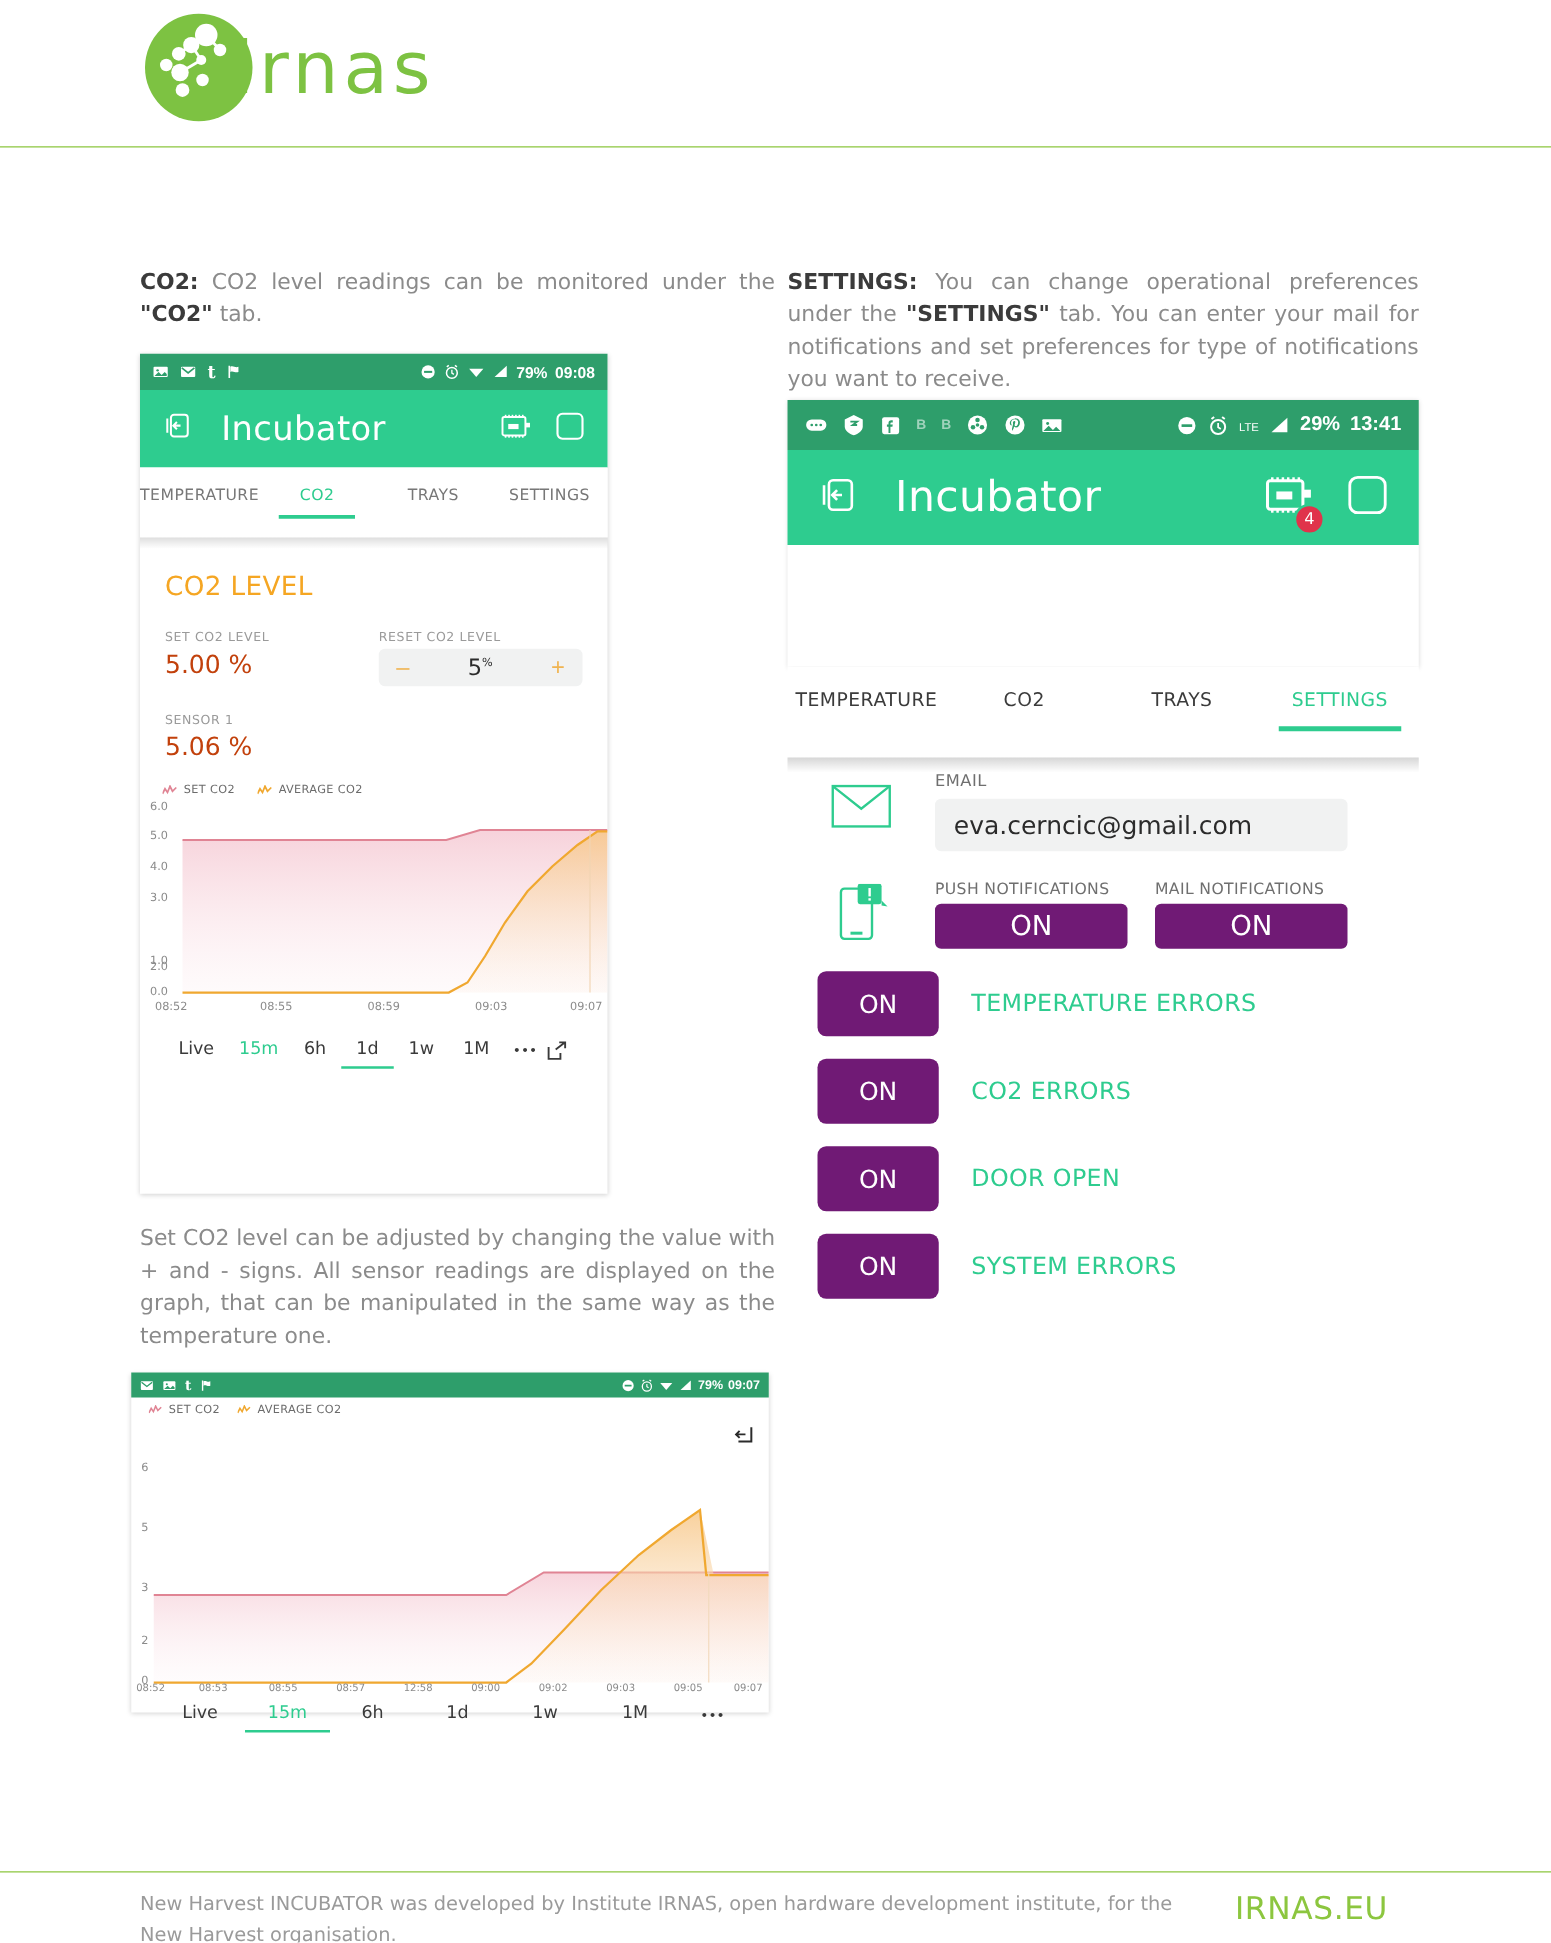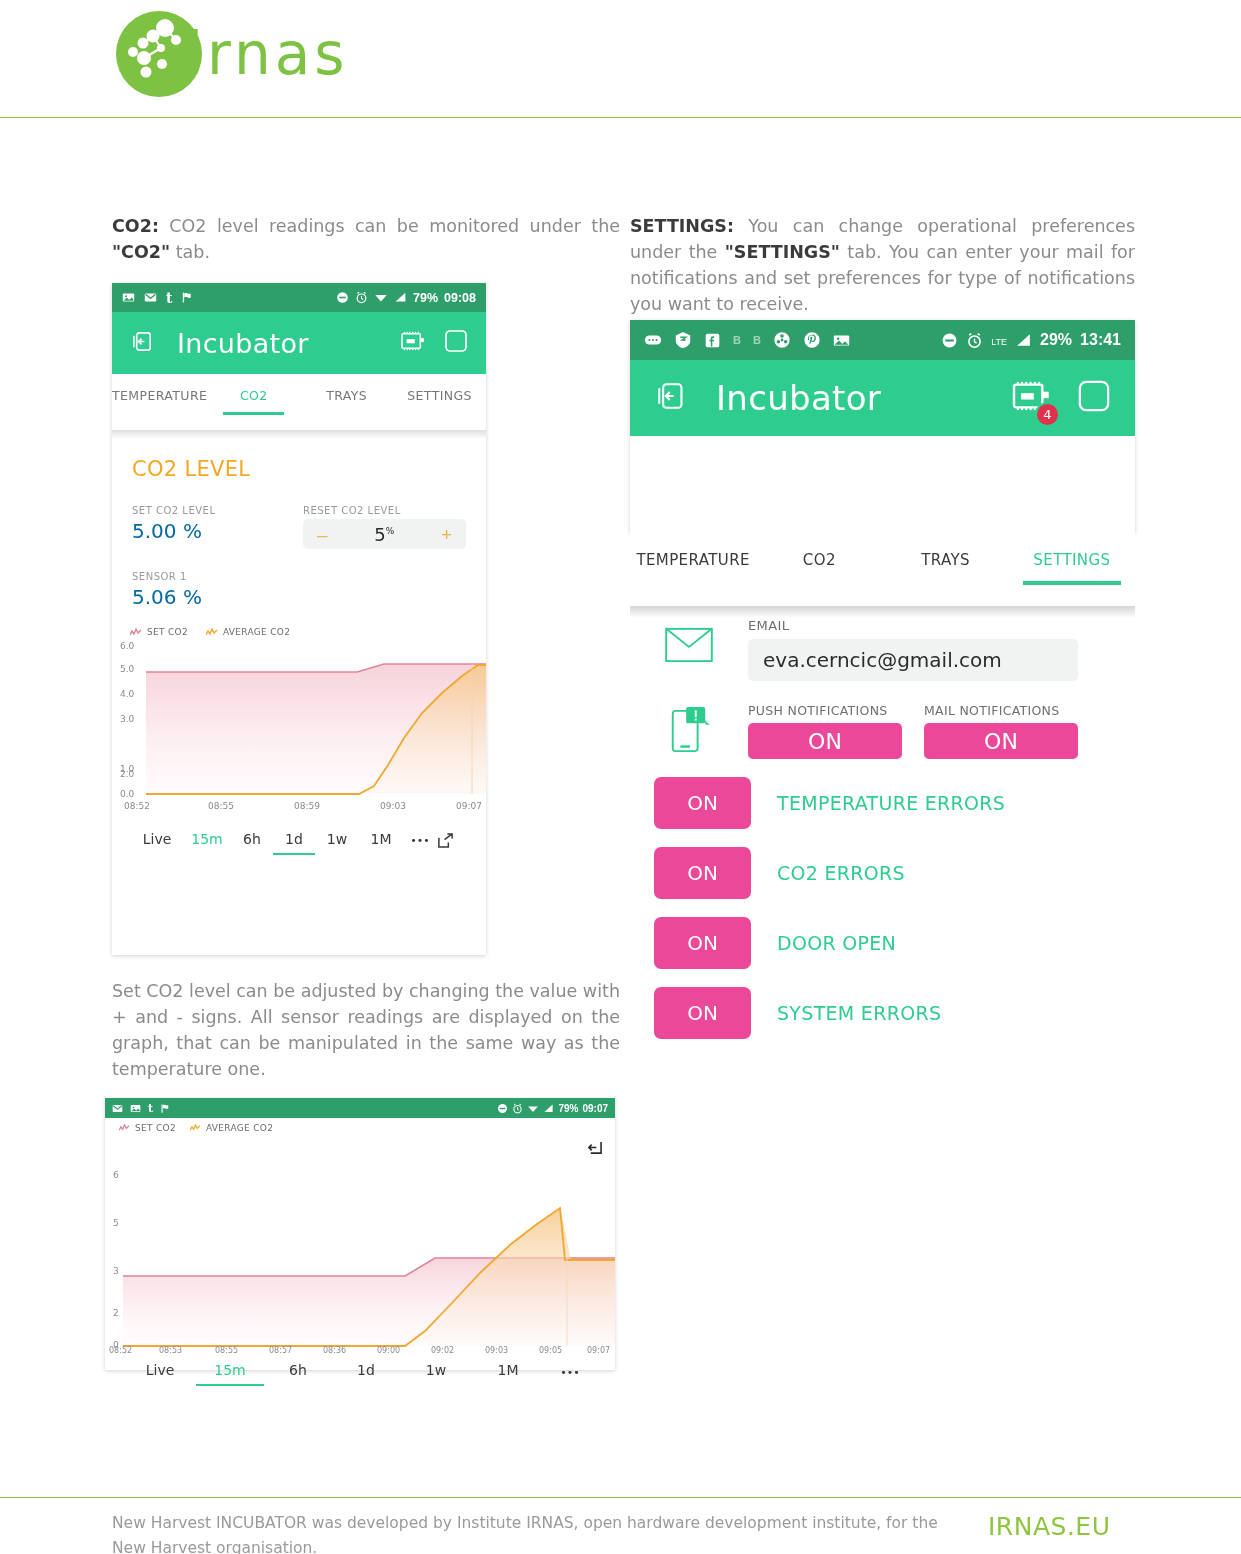--- a/index.html
+++ b/index.html
@@ -74,21 +74,21 @@
   #shot-co2 .appbar { height: 62px; }
   #shot-co2 .tabbar { height: 56px; }
   .co2-body { padding: 18px 20px 0; }
   .co2-title {
     font-size: 21px; color: #f5a623; letter-spacing: .3px; margin-bottom: 24px;
     font-family: "DejaVu Sans", sans-serif;
   }
   .field-label { font-size: 10px; color: #9a9a9a; letter-spacing: .5px; margin-bottom: 3px;
     font-family: "DejaVu Sans", sans-serif; }
   .field-val-orange { font-size: 21px; color: #f5a623; font-family: "DejaVu Sans", sans-serif; }
-  .field-val-dark { font-size: 20px; color: #0369a1; font-family: "DejaVu Sans", sans-serif; }
+  .field-val-dark { font-size: 20px; color: #c2410c; font-family: "DejaVu Sans", sans-serif; }
   .row2 { display: flex; margin-top: 22px; }
   .row2 .left { width: 175px; }
   .stepper {
     background: #f1f2f2; border-radius: 5px; height: 30px; width: 163px;
     display: flex; align-items: center; justify-content: space-between; padding: 0 14px;
   }
   .step-btn { color: #f0b451; font-size: 19px; line-height: 1; }
   .step-val { font-size: 18px; color: #2b2b2b; font-family: "DejaVu Sans", sans-serif; }
   .step-val sup { font-size: 9px; }
 
@@ -135,21 +135,21 @@
   .email-input {
     margin-top: 6px; background: #f1f2f2; border-radius: 5px; height: 42px; width: 330px;
     display: flex; align-items: center; padding-left: 15px;
     font-size: 20px; color: #2b2b2b; font-family: "DejaVu Sans", sans-serif;
   }
   .notif-labels { display: flex; gap: 22px; margin-top: 4px; }
   .notif-col { width: 154px; }
   .notif-lbl { font-size: 12.5px; color: #6f6f6f; letter-spacing: .3px;
     font-family: "DejaVu Sans", sans-serif; }
   .onbtn {
-    background: #ec4899; border-radius: 5px; color: #fff; display: flex;
+    background: #701a75; border-radius: 5px; color: #fff; display: flex;
     align-items: center; justify-content: center; font-family: "DejaVu Sans", sans-serif;
   }
   .onbtn.wide { width: 154px; height: 36px; font-size: 22px; margin-top: 5px; }
   .toggle-row { display: flex; align-items: center; margin-top: 18px; }
   .toggle-btn { width: 97px; height: 52px; font-size: 20px; border-radius: 7px; }
   .toggle-label { margin-left: 26px; font-size: 19px; color: #2ecc8f; letter-spacing: .3px;
     font-family: "DejaVu Sans", sans-serif; }
 
   
   #shot-chart { left: 105px; top: 1098px; width: 510px; height: 272px; }
@@ -697,21 +697,21 @@
       <polyline points="18,228 300,228 320,213 346,186 376,154 406,126 432,106 455,90 466,142" fill="none" stroke="#f0a830" stroke-width="0"></polyline>
       <polyline points="18,228 300,228 320,213 346,186 376,154 406,126 432,106 455,90 460,142 510,142" fill="none" stroke="#f0a830" stroke-width="1.8"></polyline>
       <line x1="462" y1="140" x2="462" y2="228" stroke="#f2d9bd" stroke-width="0.9"></line>
     </svg>
 
     <div class="chart-area" style="position:absolute;left:0;top:228px;height:14px;width:510px;">
       <div class="xtick" style="left:4px;   font-size:8px;">08:52</div>
       <div class="xtick" style="left:54px;  font-size:8px;">08:53</div>
       <div class="xtick" style="left:110px; font-size:8px;">08:55</div>
       <div class="xtick" style="left:164px; font-size:8px;">08:57</div>
-      <div class="xtick" style="left:218px; font-size:8px;">08:36</div>
+      <div class="xtick" style="left:218px; font-size:8px;">12:58</div>
       <div class="xtick" style="left:272px; font-size:8px;">09:00</div>
       <div class="xtick" style="left:326px; font-size:8px;">09:02</div>
       <div class="xtick" style="left:380px; font-size:8px;">09:03</div>
       <div class="xtick" style="left:434px; font-size:8px;">09:05</div>
       <div class="xtick" style="left:482px; font-size:8px;">09:07</div>
     </div>
 
     <div class="timebar" style="position:absolute;left:0;top:244px;width:510px;gap:0;">
       <div class="tbtn" style="width:72px;"><span>Live</span></div>
       <div class="tbtn green underline" style="width:68px;"><span>15m</span><div class="ulx"></div></div>

